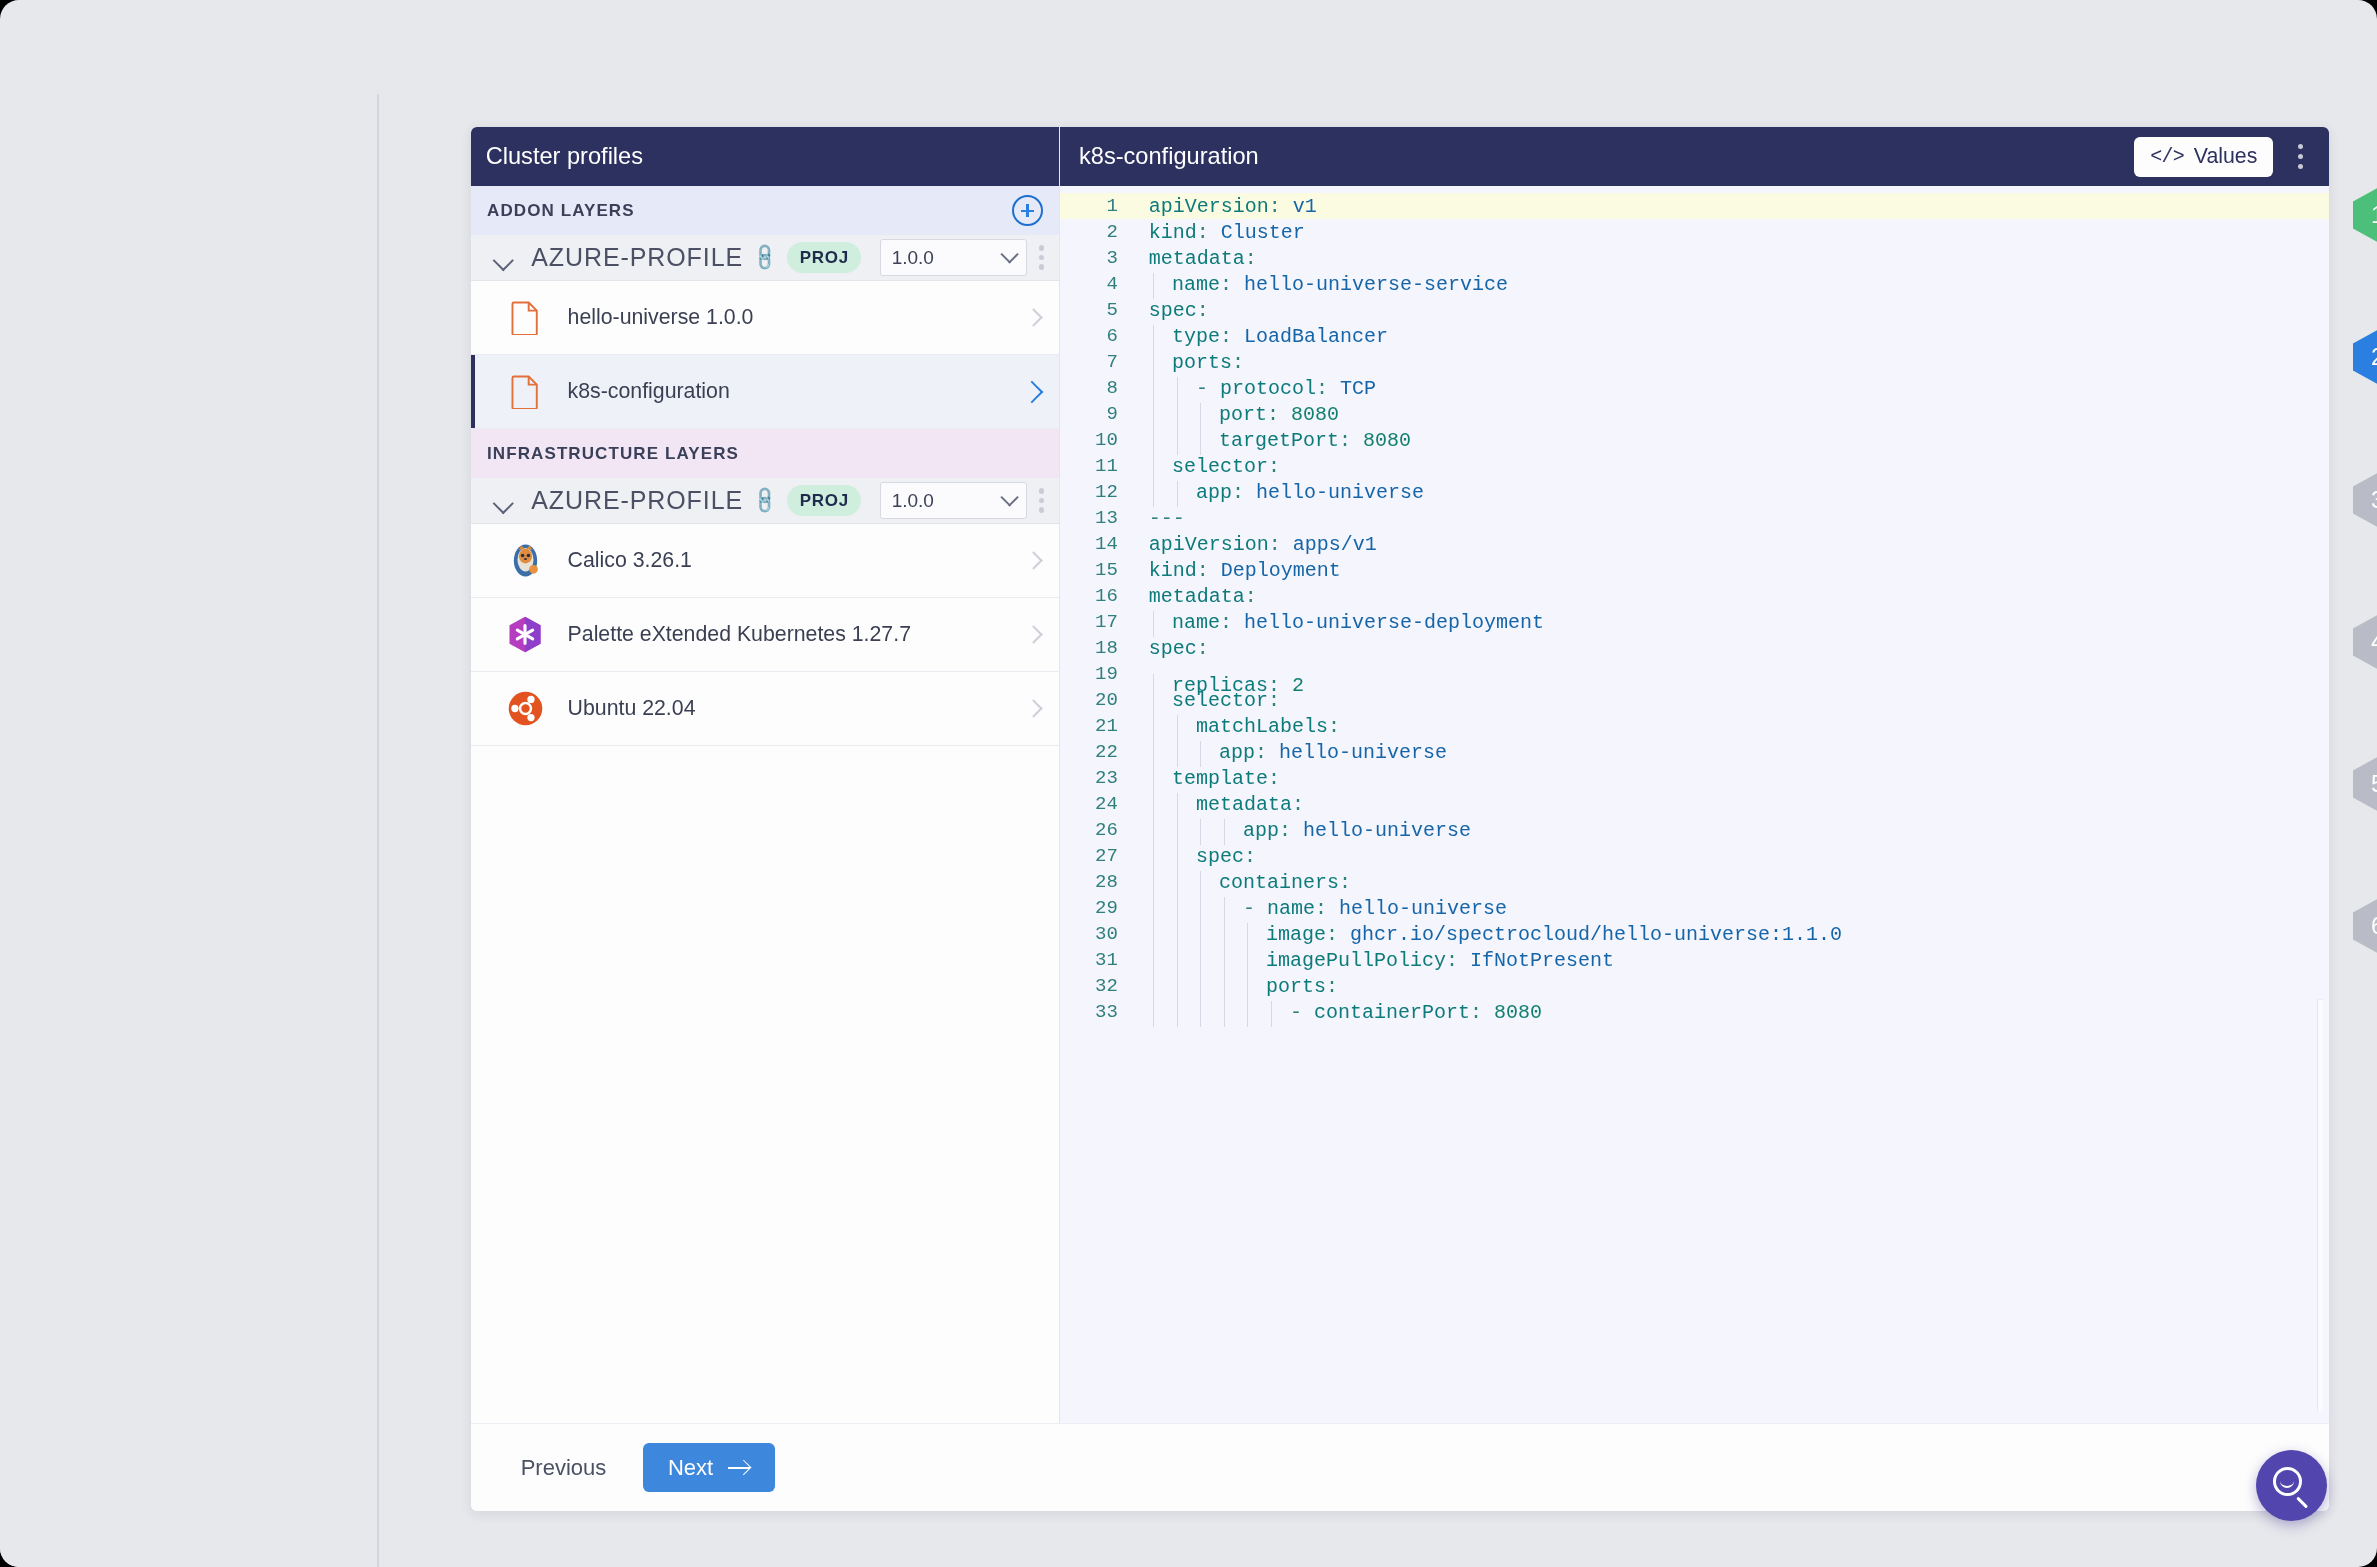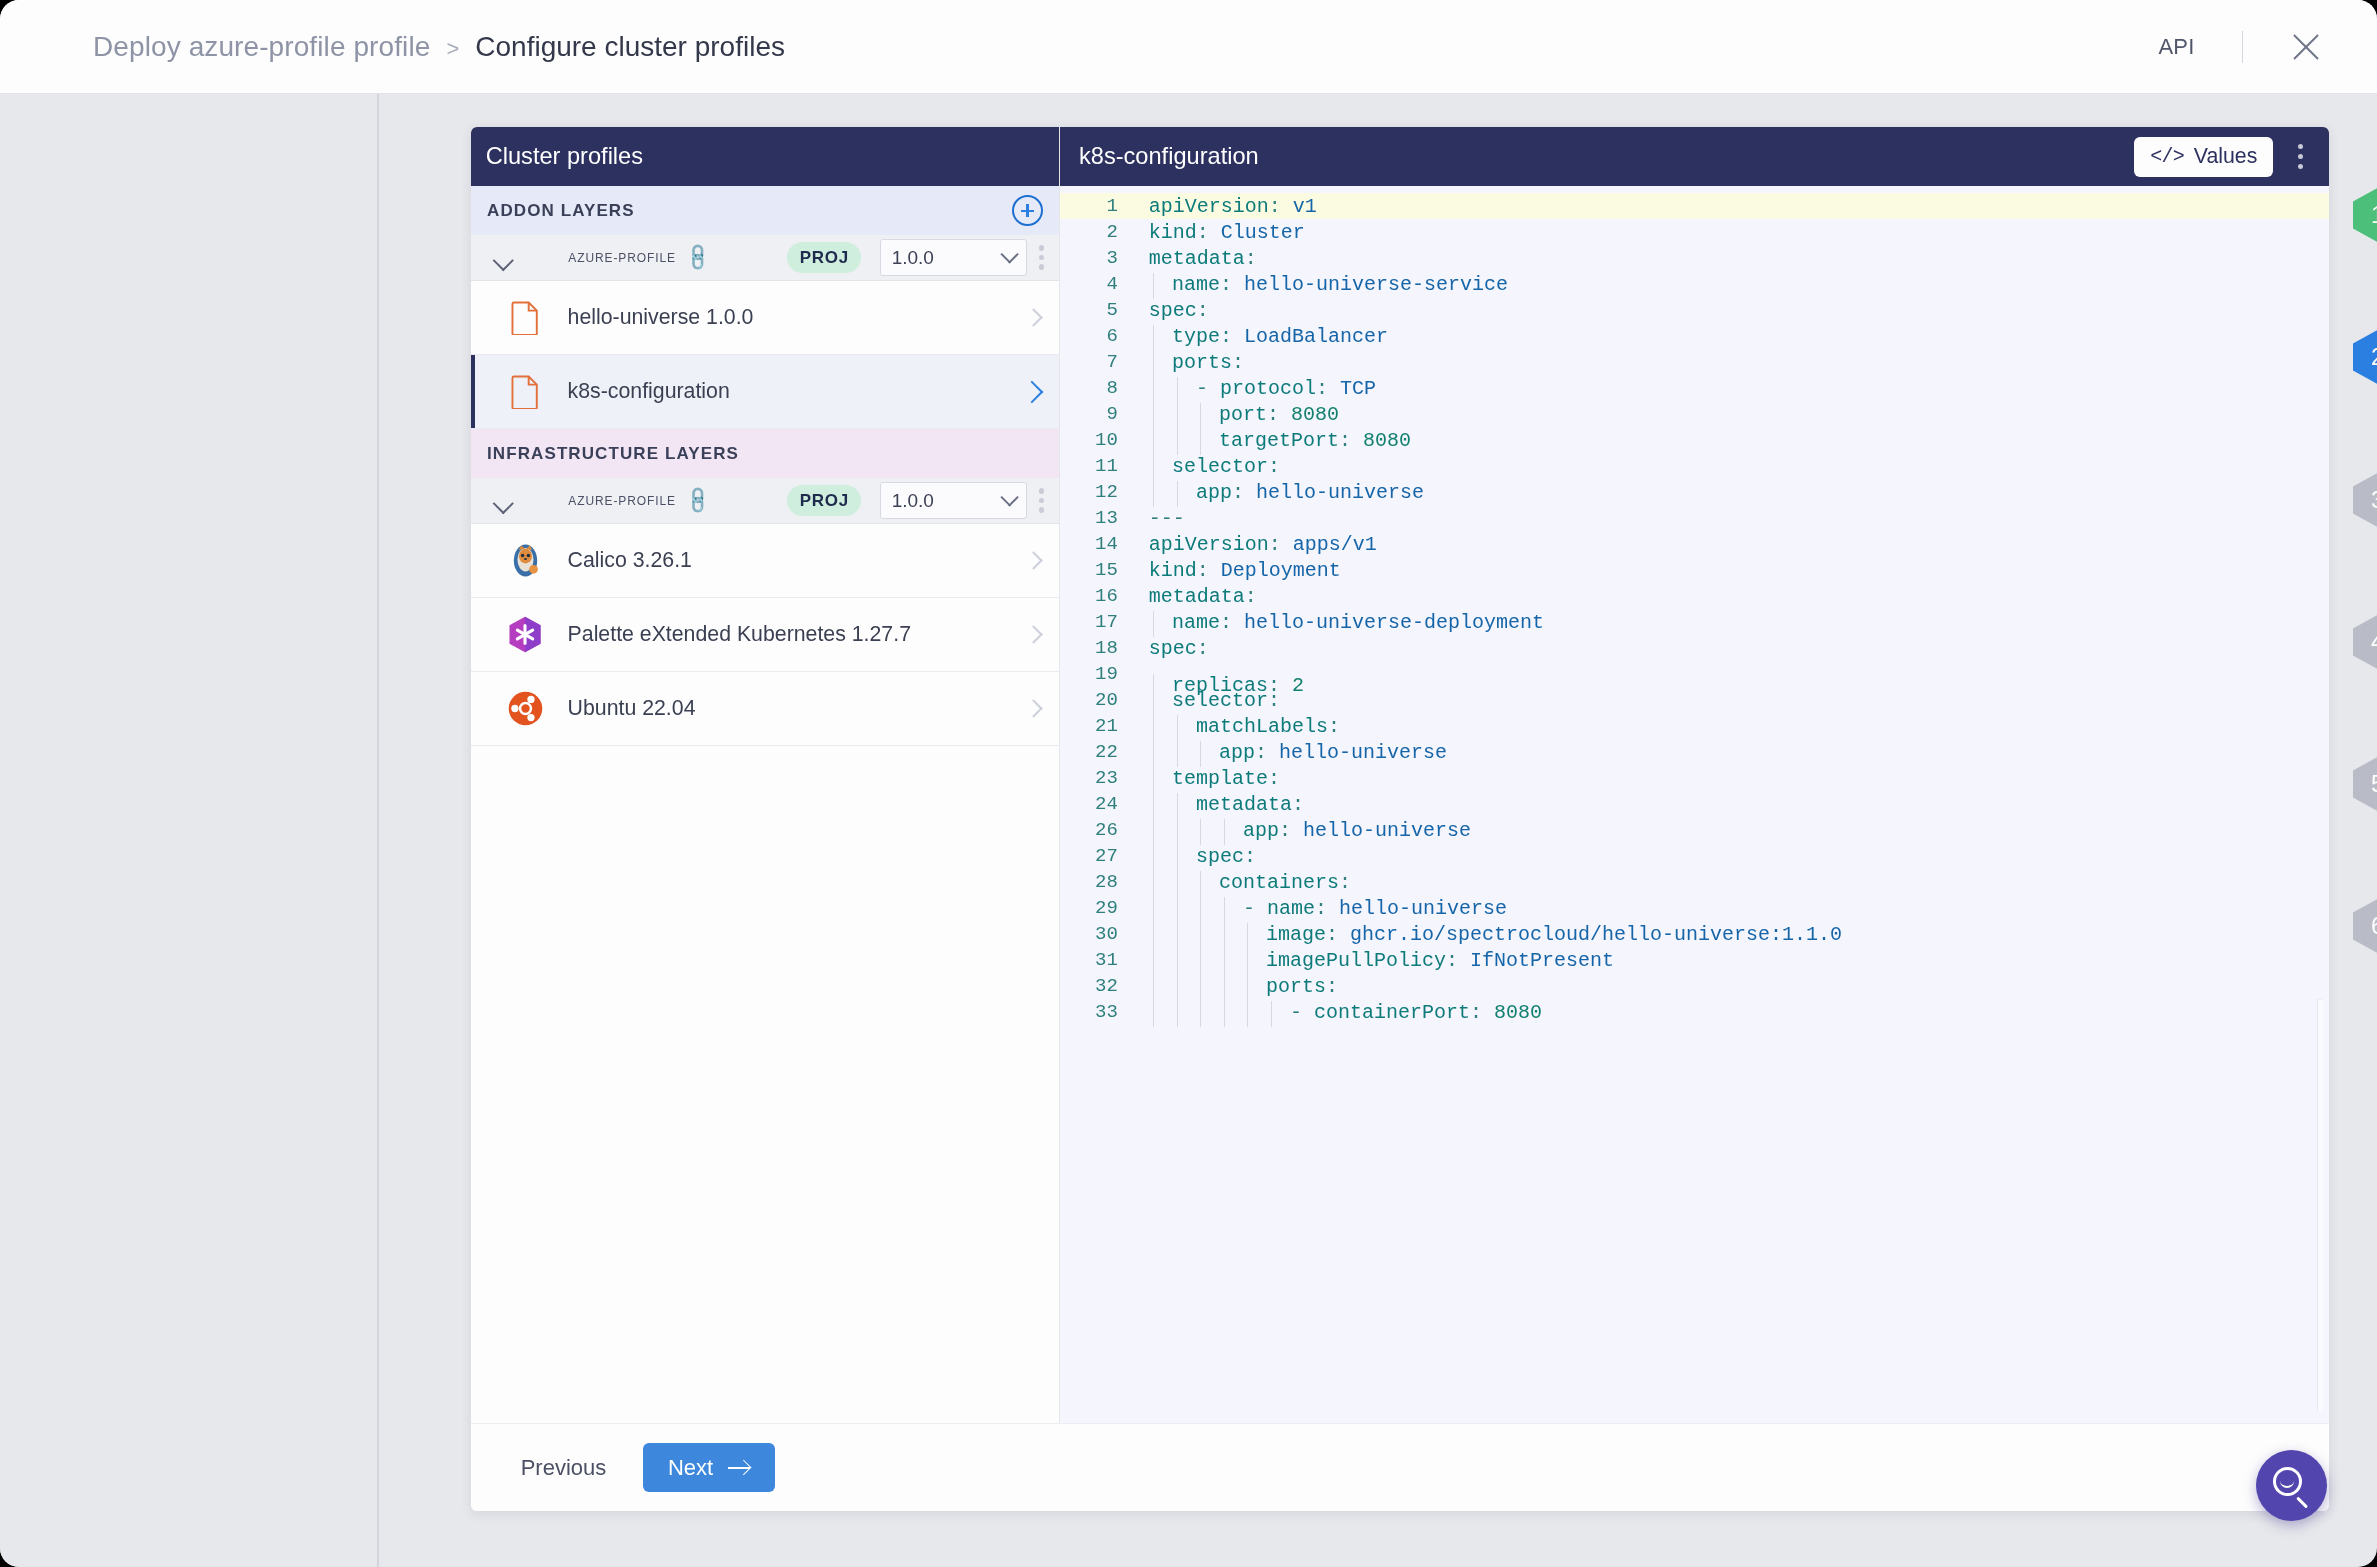--- a/index.html
+++ b/index.html
@@ -122,21 +122,21 @@
     background: #eff0f4; border-bottom: 0.7px solid #e2e4ea;
   }
   .chev-down {
     width: 17.7px; height: 9.6px; position: relative; flex: 0 0 17.7px; margin-right: 19px;
   }
   .chev-down::before {
     content: ""; position: absolute; left: 1.5px; top: 0; width: 12.5px; height: 12.5px;
     border-right: 2.2px solid #5c6176; border-bottom: 2.2px solid #5c6176;
     transform: rotate(45deg); transform-origin: center;
   }
-  .profile-name { font-size: 12px; letter-spacing: 0.9px; color: #4b5064; font-weight: 400; margin-left: 37px; }
+  .profile-name { font-size: 25px; letter-spacing: 0.9px; color: #4b5064; font-weight: 400; }
   .link-ico { margin-left: 10.3px; font-size: 19px; color: #2a7fe0; transform: rotate(-45deg); display: inline-block; }
   .proj-badge {
     margin-left: auto; background: #cfeedd; color: #1f2b4d; border-radius: 16px;
     font-size: 17px; font-weight: 700; letter-spacing: 0.7px; padding: 5.2px 12.5px;
   }
   .ver-select {
     margin-left: 19px; width: 147px; height: 37px; border: 0.7px solid #d6d9e2;
     border-radius: 2.9px; background: #fbfbfd; display: flex; align-items: center;
     padding: 0 10.3px; font-size: 19px; color: #3c4155;
   }
@@ -226,35 +226,20 @@
   #fab .handle {
     position: absolute; right: 2.9px; bottom: 2.2px; width: 14px; height: 3.3px;
     background: #fff; border-radius: 2.2px; transform: rotate(45deg);
   }
 </style>
 </head>
 <body>
 
 <div id="app">
 
-  <div id="topbar">
-    <div class="crumb-wrap">
-      <span class="crumb-a">Deploy azure-profile profile</span>
-      <span class="crumb-sep">&gt;</span>
-      <span class="crumb-b">Configure cluster profiles</span>
-    </div>
-    <div class="topbar-right">
-      <span class="api-link">API</span>
-      <span class="tb-div"></span>
-      <span class="close-x">
-          <i></i>
-          <i></i>
-        </span>
-    </div>
-  </div>
 
   <div id="rail"></div>
   <div id="rail-line"></div>
 
   <div class="step done" style="top:215px">
     <div class="step-text">
       <div class="step-title">Basic information</div>
       <div class="step-sub">azure-cluster</div>
     </div>
     <div class="hex green">1</div>

